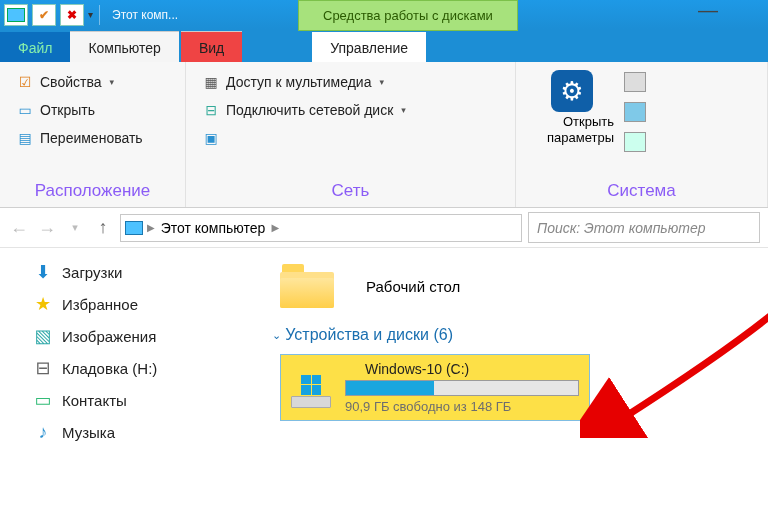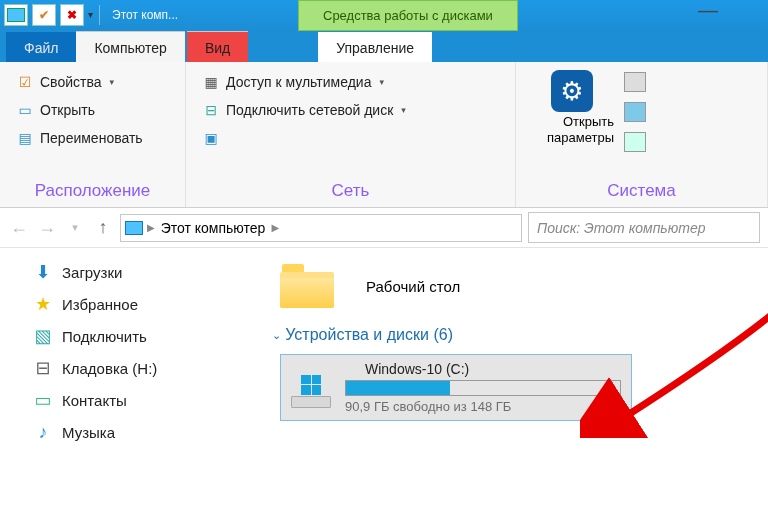--- a/index.html
+++ b/index.html
@@ -12,21 +12,21 @@
   .tb-check { color: #e08020; font-weight: bold; }
   .tb-x { color: #d00; font-weight: bold; }
   .tb-dd { color: #333; font-size: 10px; }
   .tb-divider { width: 1px; height: 20px; background: rgba(255,255,255,0.4); margin: 0 6px; }
   .tb-title { margin-left: 6px; opacity: 0.95; }
 
   .context-tab { position: absolute; left: 298px; top: 0; background: #a7e27c; color: #2a5a00; padding: 7px 24px; font-size: 13px; border: 1px solid #7cc14a; z-index: 5; }
 
   .tabs-row { display: flex; align-items: flex-end; background: #1c8ed5; height: 33px; }
   .tab { padding: 8px 18px 6px; font-size: 14px; color: #222; cursor: pointer; }
-  .tab.file { background: #0b6fbf; color: #e5e5e5; margin-left: 6px; }
+  .tab.file { background: #0b6fbf; color: #86efac; }
   .tab.active, .tab.plain { background: #f5f5f5; border-top: 1px solid #ccc; }
   .tab.plain { background: #ef4444; margin-left: 2px; margin-top: 27px; }
   .tab.manage { background: #fff; margin-left: 70px; }
 
   .ribbon { display: flex; background: #f7f7f7; border-bottom: 1px solid #d0d0d0; height: 146px; }
   .group { padding: 6px 14px 0; border-right: 1px solid #e2e2e2; display: flex; flex-direction: column; }
   .group-items { flex: 1; }
   .group-label { text-align: center; font-size: 17px; color: #8b5cf6; padding: 4px 0 6px; }
   .ritem { display: flex; align-items: center; gap: 6px; font-size: 14px; color: #222; padding: 5px 2px; cursor: pointer; white-space: nowrap; }
   .ritem .ico { width: 18px; height: 18px; display: inline-flex; align-items: center; justify-content: center; font-size: 14px; }
@@ -59,21 +59,21 @@
   .folder-row { display: flex; align-items: center; gap: 32px; margin-bottom: 18px; }
   .folder-ico { width: 54px; height: 44px; position: relative; }
   .folder-back { position: absolute; width: 54px; height: 36px; bottom: 0; background: #ffe089; border-radius: 2px; }
   .folder-tab { position: absolute; width: 22px; height: 10px; top: 0; left: 2px; background: #ffd65a; border-radius: 2px 2px 0 0; }
   .folder-front { position: absolute; width: 54px; height: 30px; bottom: 0; background: linear-gradient(#ffe69b,#ffcf4a); border-radius: 2px; }
   .folder-label { font-size: 15px; }
 
   .section-head { color: #1a6fb0; font-size: 16px; margin: 6px 0 10px -8px; display: flex; align-items: center; gap: 4px; cursor: pointer; }
   .sh-ar { font-size: 11px; }
 
-  .drive { display: flex; align-items: center; gap: 12px; border: 1px solid #7fbde2; background: #e5e5e5; padding: 6px 10px 6px 8px; width: 352px; cursor: pointer; }
+  .drive { display: flex; align-items: center; gap: 12px; border: 1px solid #7fbde2; background: #fde047; padding: 6px 10px 6px 8px; width: 310px; cursor: pointer; }
   .drive-ico { width: 44px; height: 40px; display: flex; flex-direction: column; align-items: center; justify-content: flex-end; }
   .drive-win { width: 20px; height: 20px; display: grid; grid-template-columns: 1fr 1fr; grid-template-rows: 1fr 1fr; gap: 1px; margin-bottom: 1px; }
   .drive-win span { background: #17a2e0; }
   .drive-bar-ico { width: 40px; height: 12px; background: #d8d8d8; border: 1px solid #aaa; border-radius: 1px; }
   .drive-info { flex: 1; }
   .drive-name { font-size: 14px; color: #222; padding-left: 20px; }
   .drive-prog { width: 100%; height: 16px; border: 1px solid #9a9a9a; background: #e6e6e6; margin: 3px 0; position: relative; }
   .drive-fill { position: absolute; left: 0; top: 0; bottom: 0; width: 38%; background: #1aa6df; }
   .drive-sub { font-size: 13px; color: #6e6e6e; }
 
@@ -187,21 +187,21 @@
     <div class="sb-item">
         <span class="sb-ico" style="color:#1e88d0">⬇</span>
         <span>Загрузки</span>
       </div>
     <div class="sb-item">
         <span class="sb-ico" style="color:#f2c200">★</span>
         <span>Избранное</span>
       </div>
     <div class="sb-item">
         <span class="sb-ico" style="color:#3aa">▧</span>
-        <span>Подключить</span>
+        <span>Изображения</span>
       </div>
     <div class="sb-item">
         <span class="sb-ico" style="color:#666">⊟</span>
         <span>Кладовка (H:)</span>
       </div>
     <div class="sb-item">
         <span class="sb-ico" style="color:#3b7">▭</span>
         <span>Контакты</span>
       </div>
     <div class="sb-item">

